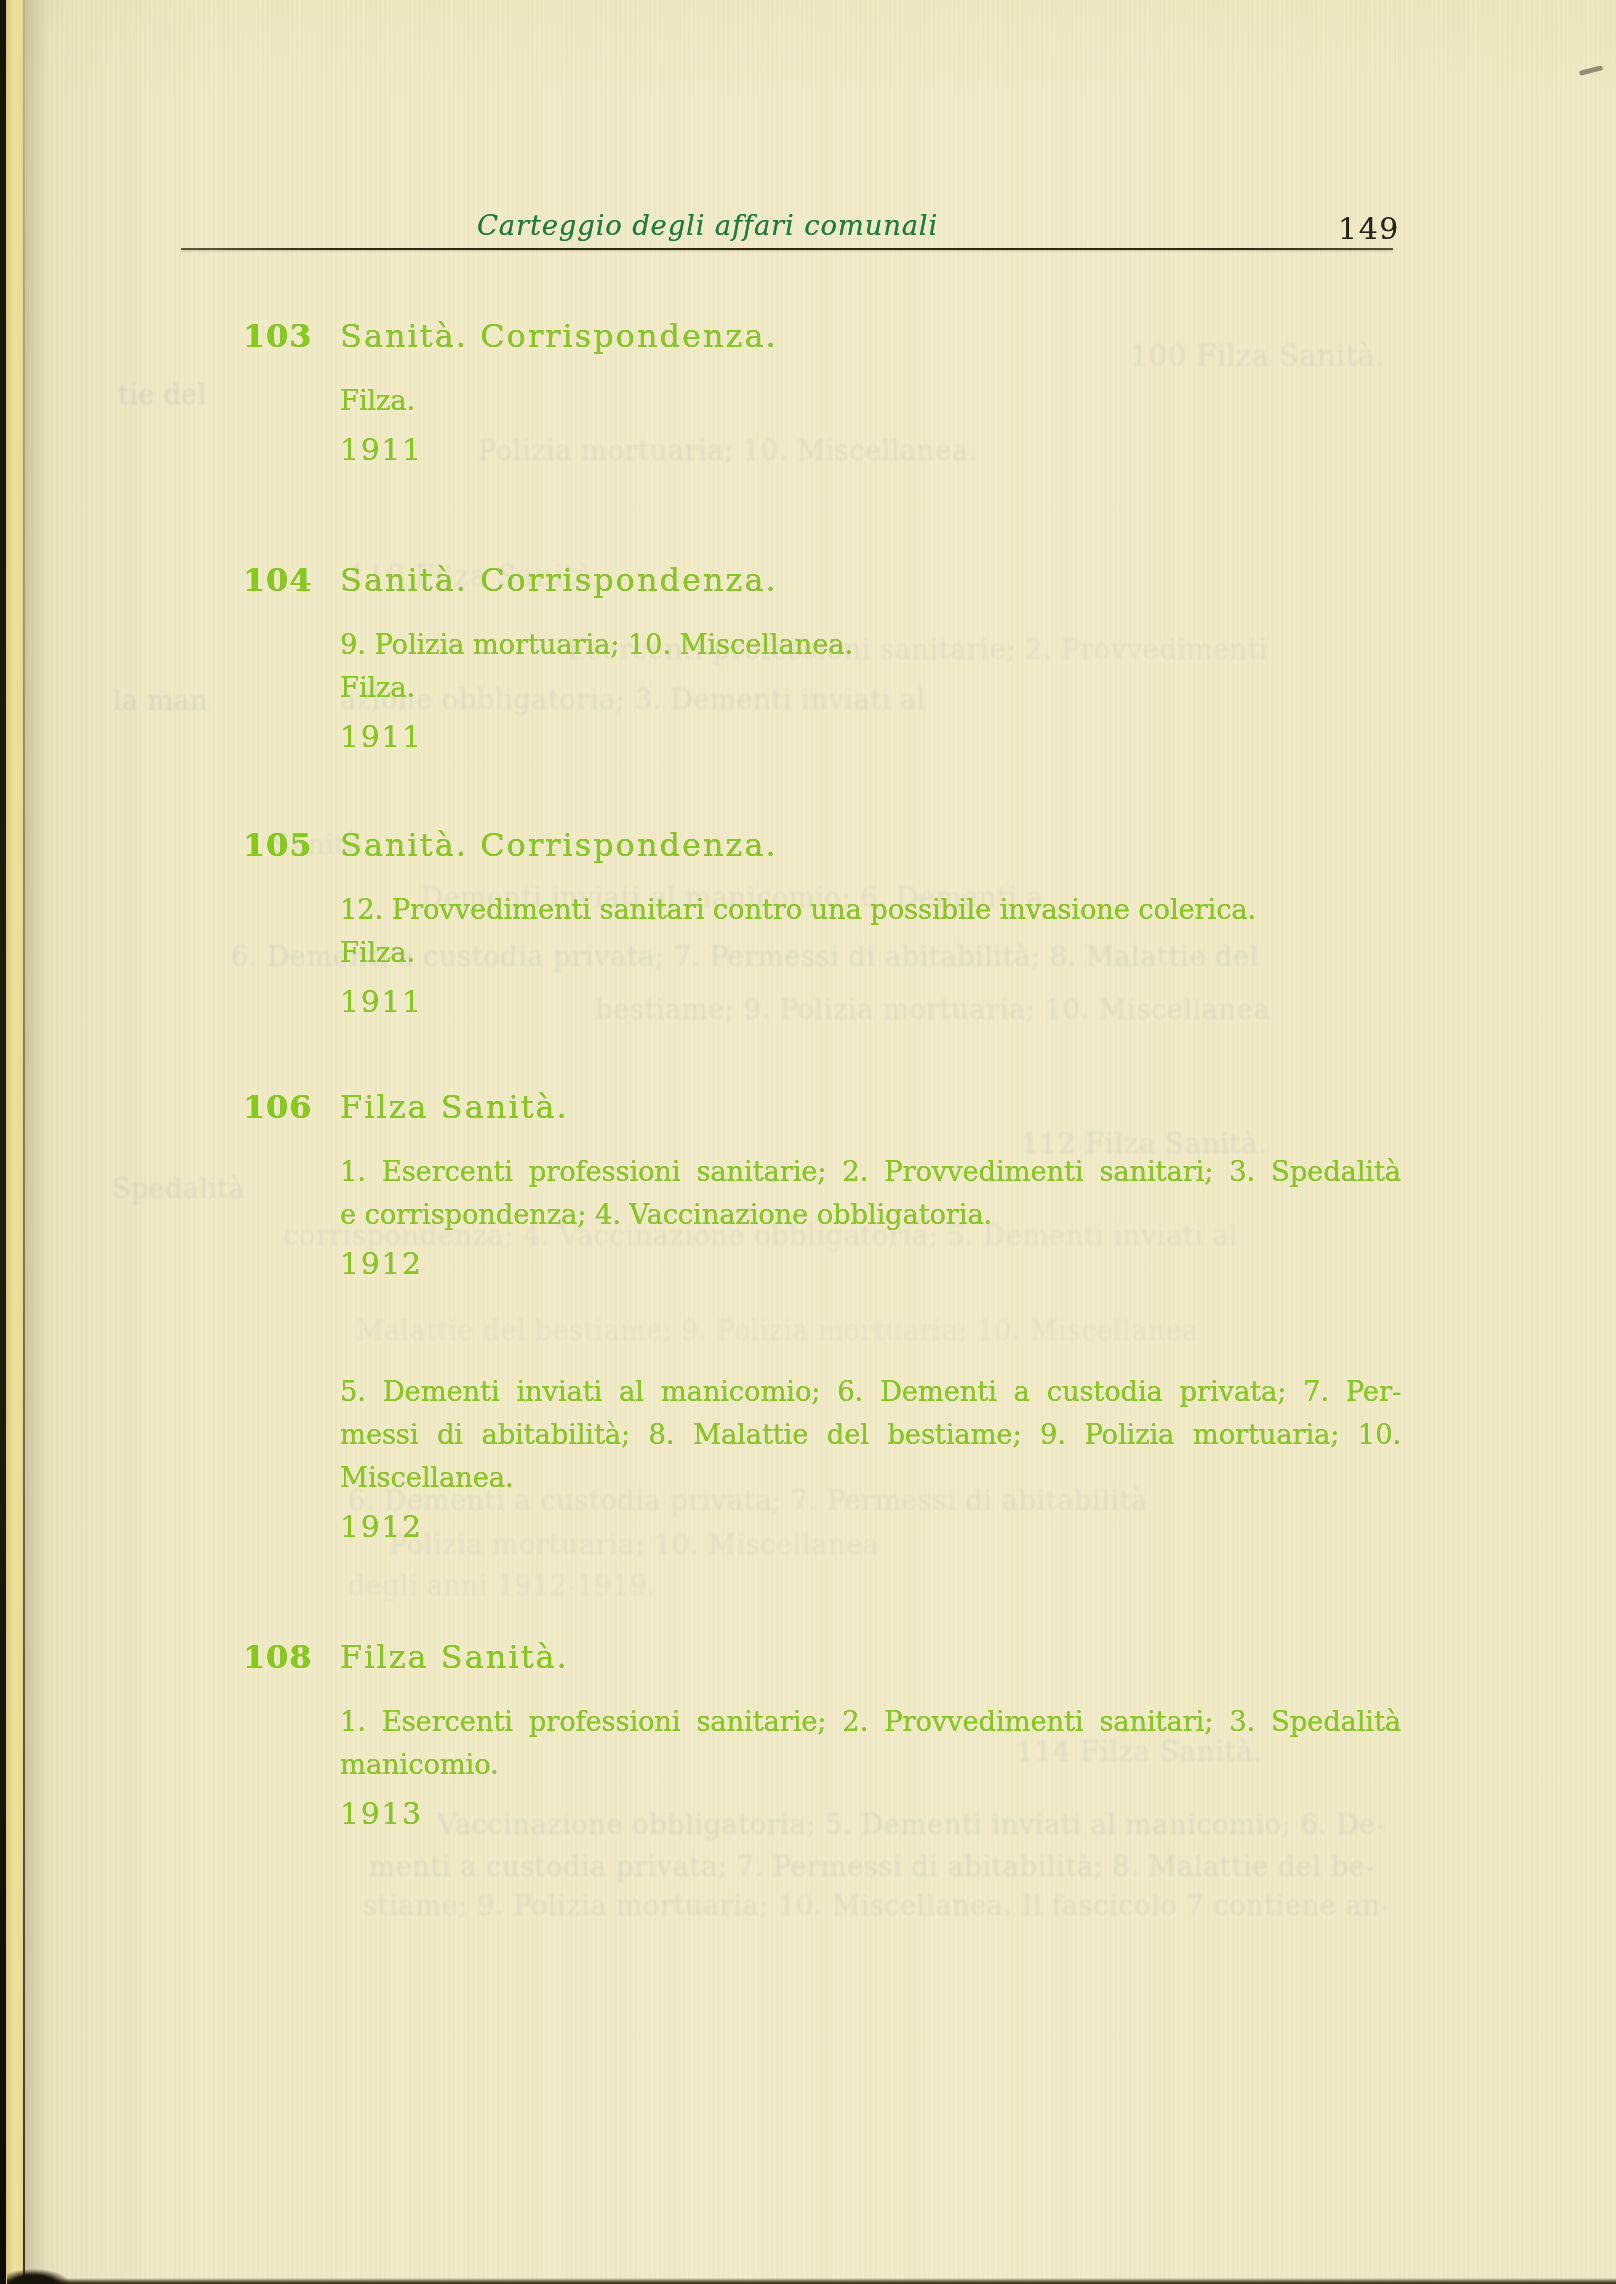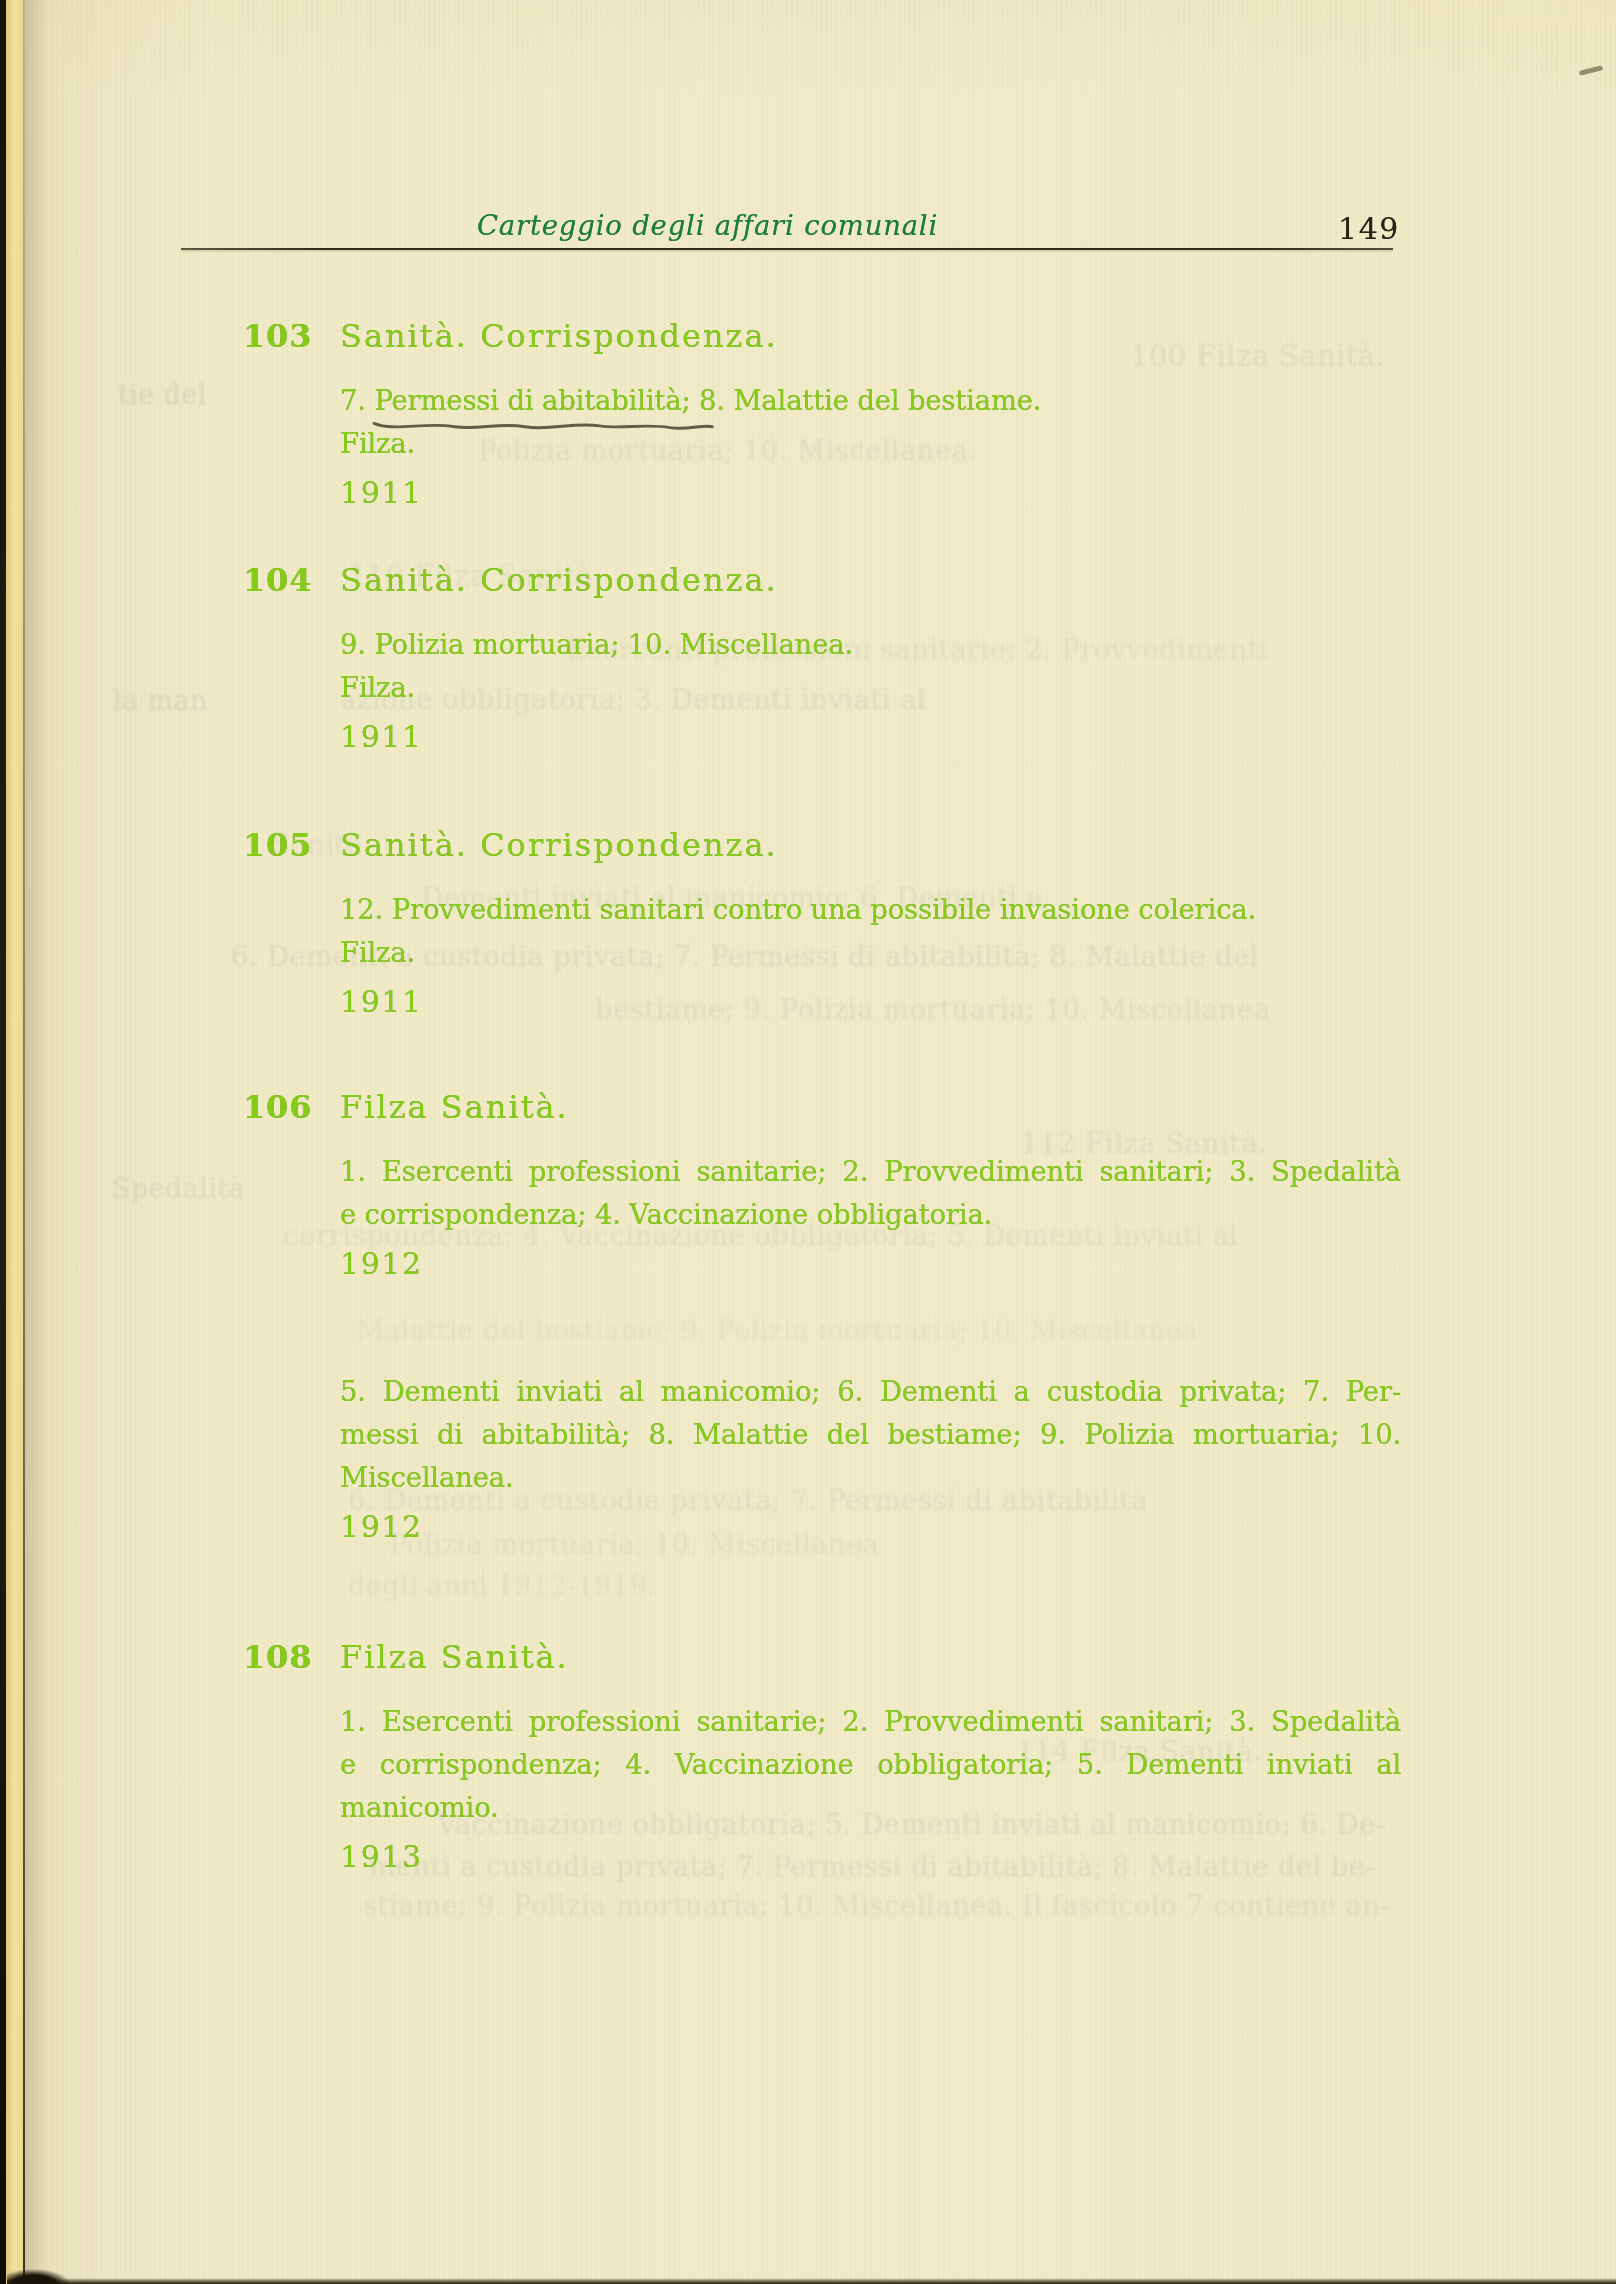--- a/index.html
+++ b/index.html
@@ -106,23 +106,20 @@
   <div class="head-title">Carteggio degli affari comunali</div>
   <div class="page-num">149</div>
   <div class="head-rule"></div>
 
   <div id="entries">
   <section class="entry" style="top: 318px;">
     <div class="entry-head">
       <span class="entry-num">103</span><span class="entry-title">Sanità. Corrispondenza.</span>
     </div>
     <div class="entry-body">
-          <div class="bline"><span>7. </span><span class="uwavy">Permessi di abitabilità;<svg viewBox="0 0 460 16" preserveAspectRatio="none">
-                <path d="M4 5 C 32 15, 72 3, 112 9 C 142 13, 172 4, 206 9 C 240 14, 272 3, 306 8 C 336 12, 366 5, 400 10 C 424 13, 446 6, 457 9" fill="none" stroke="#4a4334" stroke-width="3.4" stroke-linecap="round" opacity="0.85"></path>
-              </svg></span><span> 8. Malattie del bestiame.</span></div>
           <div class="bline"><span>Filza.</span></div>
         </div>
     <div class="entry-year">1911</div>
   </section>
 
   <section class="entry" style="top: 562px;">
     <div class="entry-head">
       <span class="entry-num">104</span><span class="entry-title">Sanità. Corrispondenza.</span>
     </div>
     <div class="entry-body">
@@ -162,21 +159,20 @@
         </div>
     <div class="entry-year">1912</div>
   </section>
 
   <section class="entry" style="top: 1639px;">
     <div class="entry-head">
       <span class="entry-num">108</span><span class="entry-title">Filza Sanità.</span>
     </div>
     <div class="entry-body">
           <div class="bline j"><span>1. Esercenti professioni sanitarie; 2. Provvedimenti sanitari; 3. Spedalità</span></div>
-          <div class="bline j"><span>e corrispondenza; 4. Vaccinazione obbligatoria; 5. Dementi inviati al</span></div>
           <div class="bline"><span>manicomio.</span></div>
         </div>
     <div class="entry-year">1913</div>
   </section>
 </div>
 
   <div class="bottom-edge"></div>
   <div class="corner-blob"></div>
   <div class="top-right-mark"></div>
 </div>

